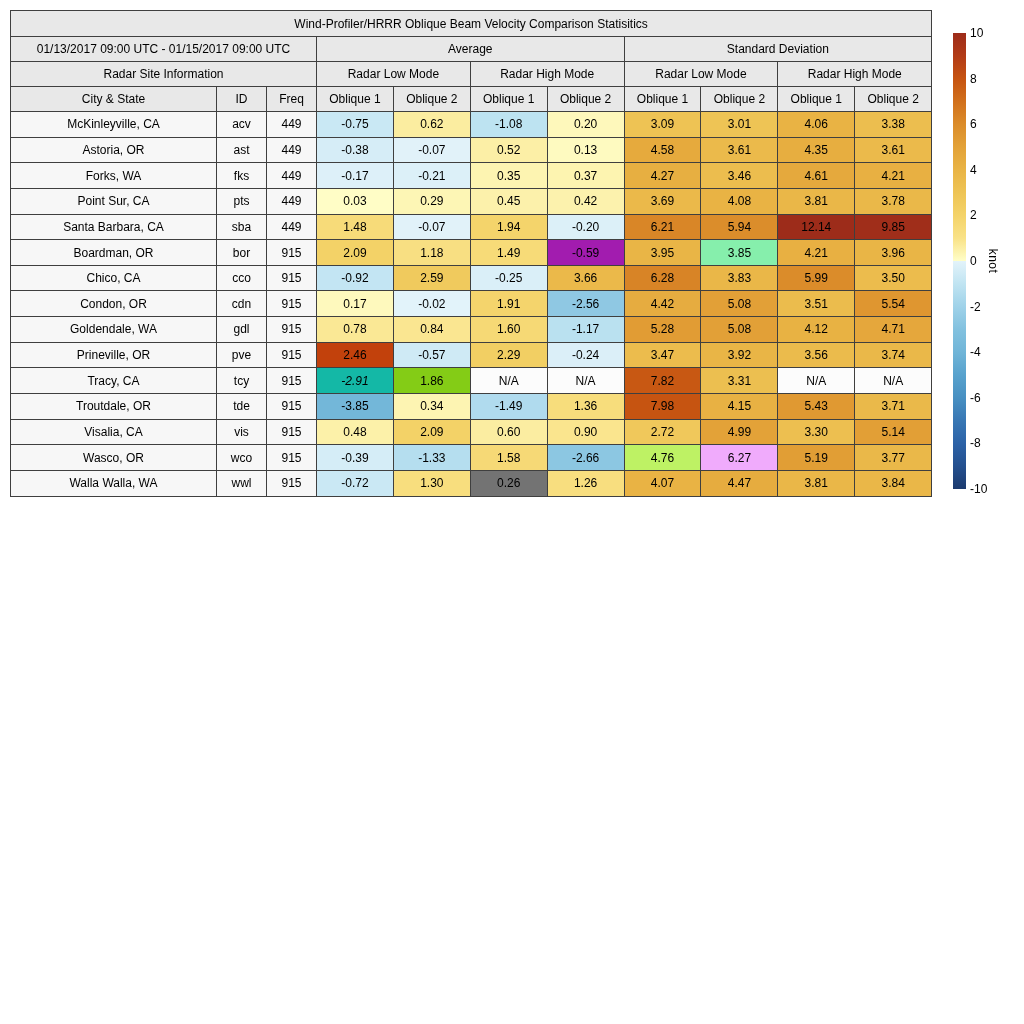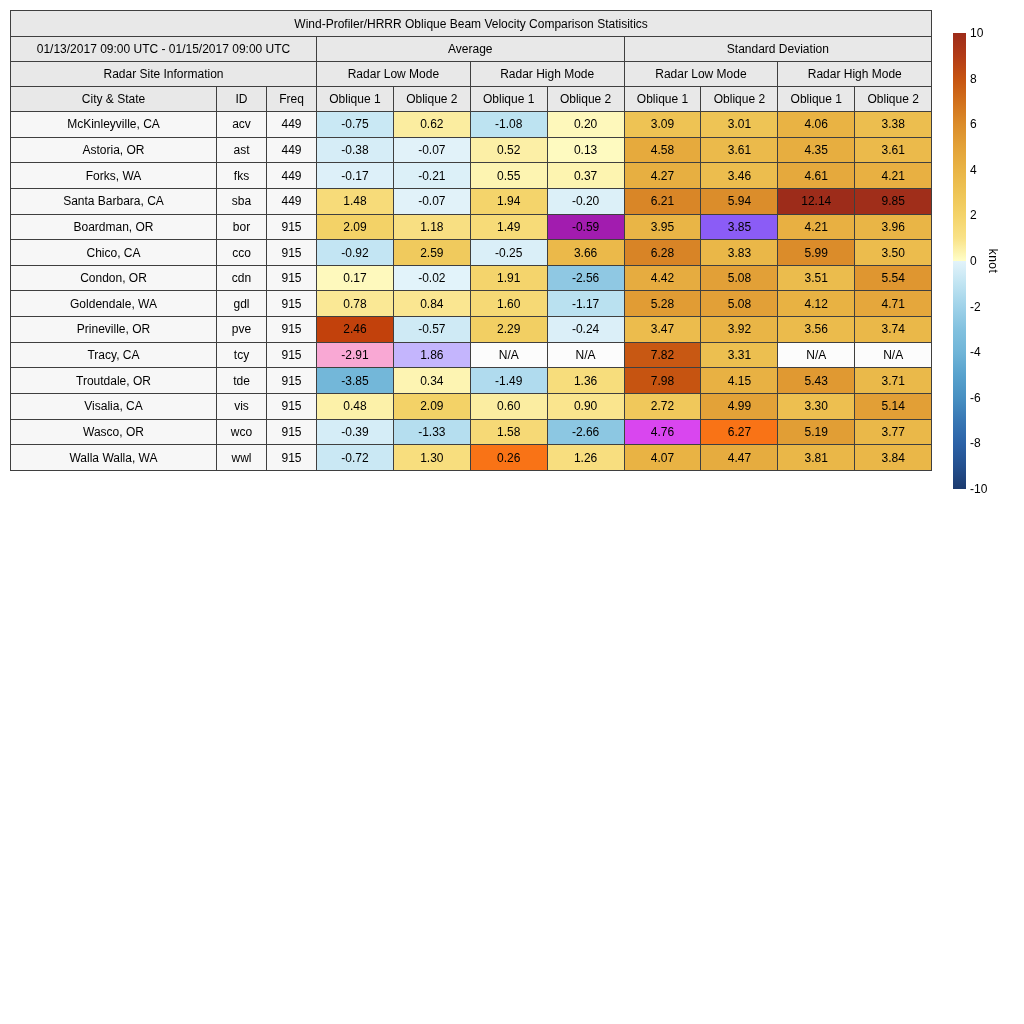--- a/index.html
+++ b/index.html
@@ -108,26 +108,39 @@
           <td class="c-val" style="background: rgb(235, 186, 75);">3.61</td>
           <td class="c-val" style="background: rgb(231, 174, 64);">4.35</td>
           <td class="c-val" style="background: rgb(235, 186, 75);">3.61</td>
         </tr>
         <tr style="height: 25.65px;">
           <td class="c-label">Forks, WA</td>
           <td class="c-label">fks</td>
           <td class="c-label">449</td>
           <td class="c-val" style="background: rgb(221, 240, 249);">-0.17</td>
           <td class="c-val" style="background: rgb(220, 240, 248);">-0.21</td>
-          <td class="c-val" style="background: rgb(253, 244, 177);">0.55</td>
+          <td class="c-val" style="background: rgb(253, 244, 177);">0.35</td>
           <td class="c-val" style="background: rgb(253, 244, 176);">0.37</td>
           <td class="c-val" style="background: rgb(231, 175, 65);">4.27</td>
           <td class="c-val" style="background: rgb(236, 189, 78);">3.46</td>
           <td class="c-val" style="background: rgb(229, 169, 61);">4.61</td>
           <td class="c-val" style="background: rgb(232, 176, 66);">4.21</td>
+        </tr>
+        <tr style="height: 25.65px;">
+          <td class="c-label">Point Sur, CA</td>
+          <td class="c-label">pts</td>
+          <td class="c-label">449</td>
+          <td class="c-val" style="background: rgb(255, 253, 198);">0.03</td>
+          <td class="c-val" style="background: rgb(253, 246, 181);">0.29</td>
+          <td class="c-val" style="background: rgb(252, 241, 171);">0.45</td>
+          <td class="c-val" style="background: rgb(252, 242, 173);">0.42</td>
+          <td class="c-val" style="background: rgb(235, 185, 74);">3.69</td>
+          <td class="c-val" style="background: rgb(233, 179, 68);">4.08</td>
+          <td class="c-val" style="background: rgb(234, 183, 72);">3.81</td>
+          <td class="c-val" style="background: rgb(234, 184, 73);">3.78</td>
         </tr>
         <tr style="height: 25.65px;">
           <td class="c-label">Santa Barbara, CA</td>
           <td class="c-label">sba</td>
           <td class="c-label">449</td>
           <td class="c-val" style="background: rgb(247, 219, 121);">1.48</td>
           <td class="c-val" style="background: rgb(225, 242, 249);">-0.07</td>
           <td class="c-val" style="background: rgb(244, 212, 107);">1.94</td>
           <td class="c-val" style="background: rgb(220, 240, 248);">-0.20</td>
           <td class="c-val" style="background: rgb(217, 134, 39);">6.21</td>
@@ -137,21 +150,21 @@
         </tr>
         <tr style="height: 25.65px;">
           <td class="c-label">Boardman, OR</td>
           <td class="c-label">bor</td>
           <td class="c-label">915</td>
           <td class="c-val" style="background: rgb(243, 210, 103);">2.09</td>
           <td class="c-val" style="background: rgb(248, 223, 130);">1.18</td>
           <td class="c-val" style="background: rgb(247, 219, 120);">1.49</td>
           <td class="c-val" style="background: #a21caf;">-0.59</td>
           <td class="c-val" style="background: rgb(233, 181, 70);">3.95</td>
-          <td class="c-val" style="background: #8b5cf6;">3.85</td>
+          <td class="c-val" style="background: #86efac;">3.85</td>
           <td class="c-val" style="background: rgb(232, 176, 66);">4.21</td>
           <td class="c-val" style="background: rgb(233, 181, 70);">3.96</td>
         </tr>
         <tr style="height: 25.65px;">
           <td class="c-label">Chico, CA</td>
           <td class="c-label">cco</td>
           <td class="c-label">915</td>
           <td class="c-val" style="background: rgb(195, 229, 243);">-0.92</td>
           <td class="c-val" style="background: rgb(240, 202, 93);">2.59</td>
           <td class="c-val" style="background: rgb(218, 239, 248);">-0.25</td>
@@ -197,22 +210,22 @@
           <td class="c-val" style="background: rgb(219, 239, 248);">-0.24</td>
           <td class="c-val" style="background: rgb(236, 188, 77);">3.47</td>
           <td class="c-val" style="background: rgb(233, 181, 70);">3.92</td>
           <td class="c-val" style="background: rgb(235, 187, 76);">3.56</td>
           <td class="c-val" style="background: rgb(234, 184, 73);">3.74</td>
         </tr>
         <tr style="height: 25.65px;">
           <td class="c-label">Tracy, CA</td>
           <td class="c-label">tcy</td>
           <td class="c-label">915</td>
-          <td class="c-val" style="background: #f9a8d4;">-2.91</td>
-          <td class="c-val" style="background: #c4b5fd;">1.86</td>
+          <td class="c-val" style="background: #14b8a6; font-style: italic;">-2.91</td>
+          <td class="c-val" style="background: #84cc16;">1.86</td>
           <td class="c-val" style="background: rgb(252, 252, 252);">N/A</td>
           <td class="c-val" style="background: rgb(252, 252, 252);">N/A</td>
           <td class="c-val" style="background: rgb(200, 88, 19);">7.82</td>
           <td class="c-val" style="background: rgb(236, 191, 80);">3.31</td>
           <td class="c-val" style="background: rgb(252, 252, 252);">N/A</td>
           <td class="c-val" style="background: rgb(252, 252, 252);">N/A</td>
         </tr>
         <tr style="height: 25.65px;">
           <td class="c-label">Troutdale, OR</td>
           <td class="c-label">tde</td>
@@ -240,32 +253,32 @@
           <td class="c-val" style="background: rgb(226, 159, 54);">5.14</td>
         </tr>
         <tr style="height: 25.65px;">
           <td class="c-label">Wasco, OR</td>
           <td class="c-label">wco</td>
           <td class="c-label">915</td>
           <td class="c-val" style="background: rgb(213, 237, 247);">-0.39</td>
           <td class="c-val" style="background: rgb(181, 222, 239);">-1.33</td>
           <td class="c-val" style="background: rgb(246, 217, 118);">1.58</td>
           <td class="c-val" style="background: rgb(140, 199, 226);">-2.66</td>
-          <td class="c-val" style="background: #d946ef;">4.76</td>
-          <td class="c-val" style="background: #f97316;">6.27</td>
+          <td class="c-val" style="background: #bef264;">4.76</td>
+          <td class="c-val" style="background: #f0abfc;">6.27</td>
           <td class="c-val" style="background: rgb(225, 158, 53);">5.19</td>
           <td class="c-val" style="background: rgb(234, 184, 73);">3.77</td>
         </tr>
         <tr style="height: 25.65px;">
           <td class="c-label">Walla Walla, WA</td>
           <td class="c-label">wwl</td>
           <td class="c-label">915</td>
           <td class="c-val" style="background: rgb(202, 232, 244);">-0.72</td>
           <td class="c-val" style="background: rgb(248, 222, 126);">1.30</td>
-          <td class="c-val" style="background: #f97316;">0.26</td>
+          <td class="c-val" style="background: #737373;">0.26</td>
           <td class="c-val" style="background: rgb(248, 222, 127);">1.26</td>
           <td class="c-val" style="background: rgb(233, 179, 68);">4.07</td>
           <td class="c-val" style="background: rgb(230, 172, 63);">4.47</td>
           <td class="c-val" style="background: rgb(234, 183, 72);">3.81</td>
           <td class="c-val" style="background: rgb(234, 183, 72);">3.84</td>
         </tr>
       </tbody>
   </table>
 
   <div class="cb-bar" id="colorbar-bar" style="background: linear-gradient(rgb(157, 44, 26) 0%, rgb(178, 59, 23) 5%, rgb(198, 83, 17) 10%, rgb(209, 112, 28) 15%, rgb(219, 140, 42) 20%, rgb(227, 162, 56) 25%, rgb(233, 180, 69) 30%, rgb(238, 196, 85) 35%, rgb(244, 211, 105) 40%, rgb(249, 226, 135) 45%, rgb(255, 254, 200) 50%, rgb(227, 243, 250) 50.005%, rgb(192, 228, 242) 55%, rgb(159, 210, 233) 60%, rgb(130, 193, 223) 65%, rgb(112, 181, 216) 70%, rgb(88, 162, 205) 75%, rgb(72, 144, 194) 80%, rgb(56, 119, 180) 85%, rgb(44, 98, 167) 90%, rgb(36, 80, 143) 95%, rgb(28, 58, 110) 100%);"></div>

